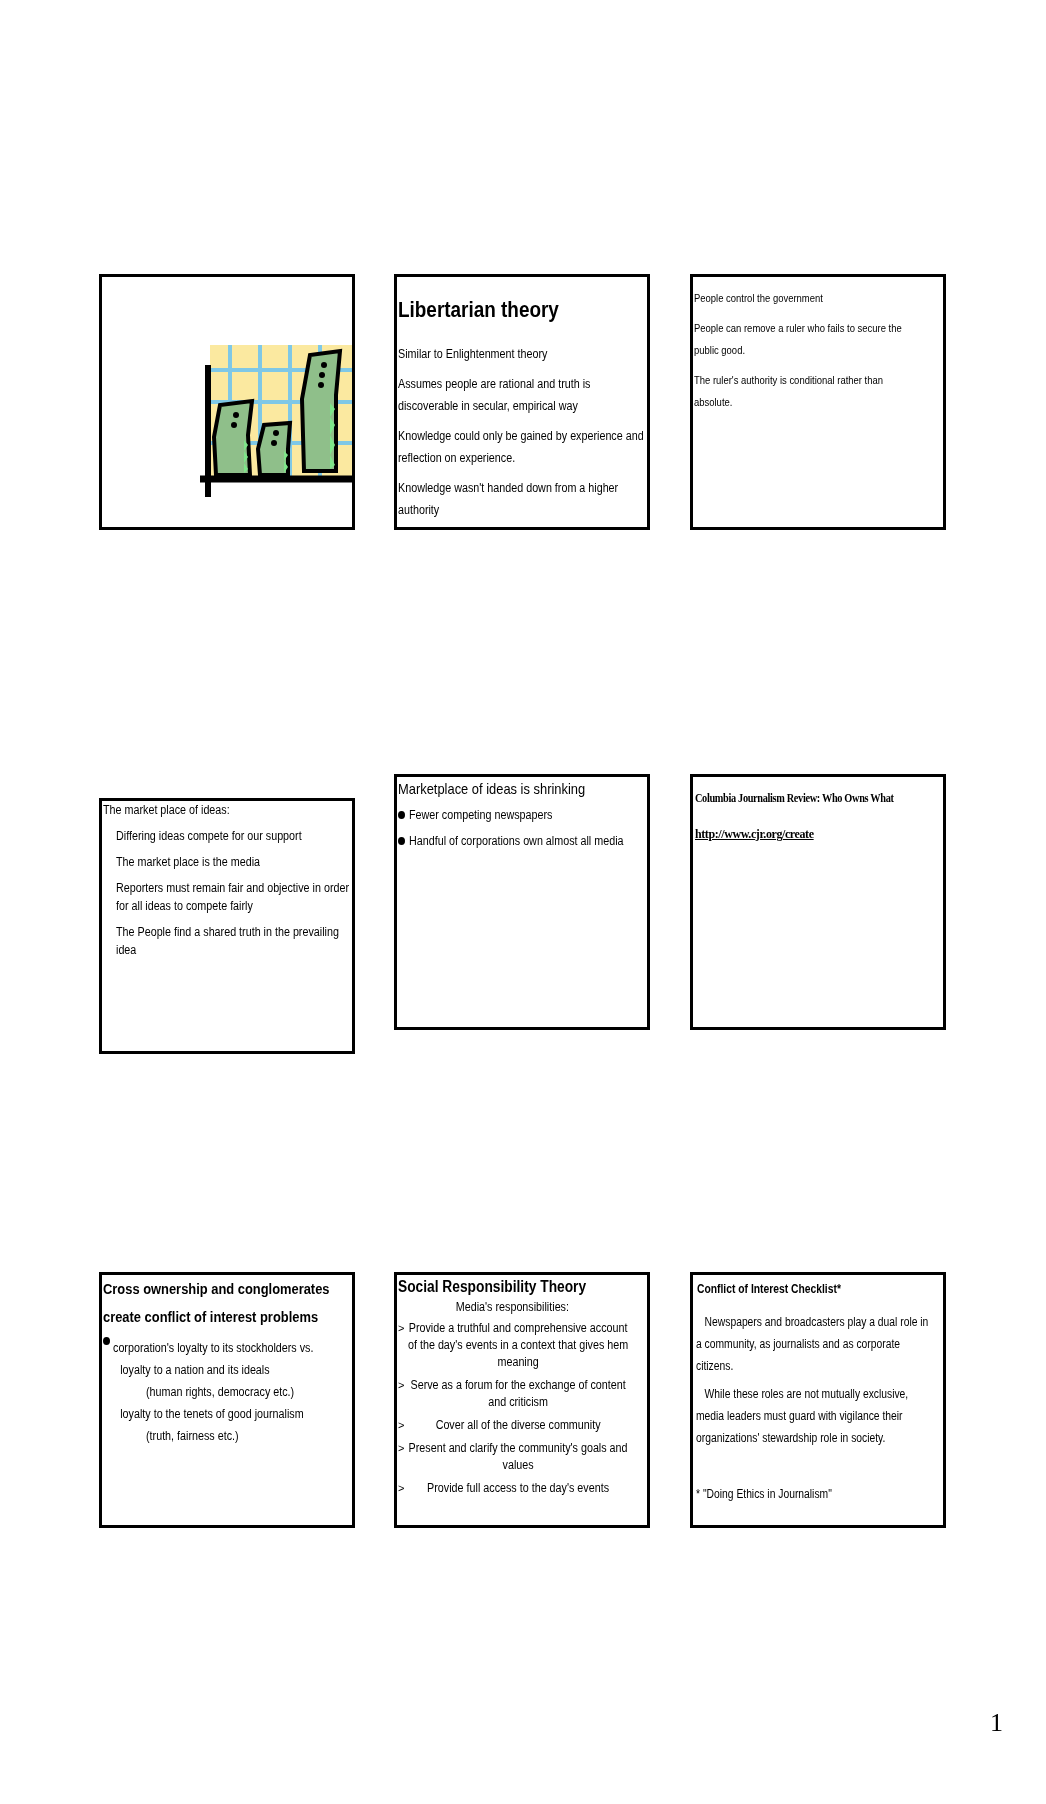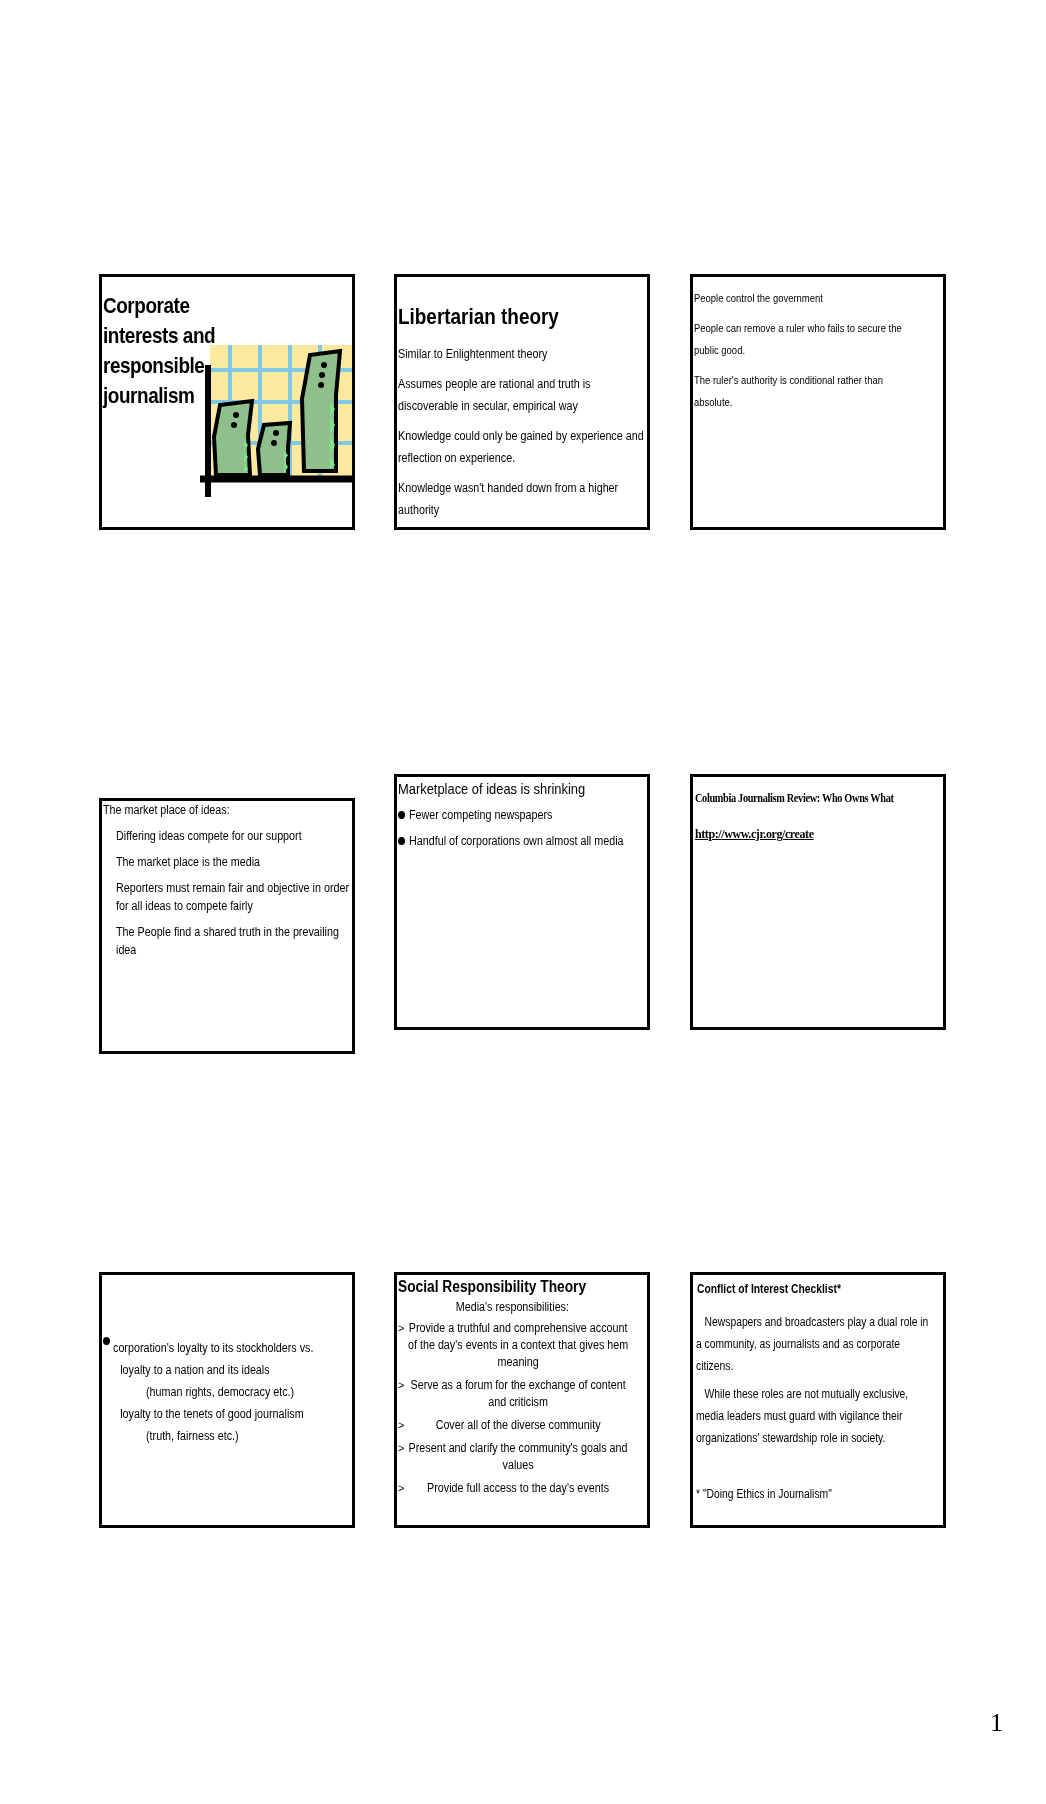--- a/index.html
+++ b/index.html
@@ -44,30 +44,24 @@
       </g>
       <g fill="#7ee68a">
         <path d="M44 95 L48 100 L44 106 L48 112 L44 118 L48 124 L44 128 Z"></path>
         <path d="M84 106 L88 110 L84 116 L88 122 L84 128 Z"></path>
         <path d="M130 58 L135 64 L130 72 L135 80 L130 90 L135 100 L130 110 L135 120 L130 124 Z"></path>
       </g>
       <line x1="8" y1="20" x2="8" y2="152" stroke="#000" stroke-width="6"></line>
       <line x1="0" y1="134" x2="152" y2="134" stroke="#000" stroke-width="7"></line>
     </svg>
   </div>
-  <div style="position:absolute; left:1px; top:14px; font-weight:bold; font-size:22px; line-height:30px; letter-spacing:-0.5px;">
-    <span class="narrow">Corporate</span>
-    <span class="narrow">interests and</span>
-    <span class="narrow">responsible</span>
-    <span class="narrow">journalism</span>
-  </div>
 </div>
 
 <div class="slide" style="left:394px; top:274px;">
-  <div style="position:absolute; left:1px; top:20px; font-weight:bold; font-size:22px; line-height:26px;margin-top:7px;">
+  <div style="position:absolute; left:1px; top:20px; font-weight:bold; font-size:22px; line-height:26px;">
     <span class="narrow">Libertarian theory</span>
   </div>
   <div style="position:absolute; left:1px; top:66px; font-size:12.5px; line-height:22px;">
     <span class="narrow" style="margin-bottom:8px;">Similar to Enlightenment theory</span>
     <span class="narrow">Assumes people are rational and truth is</span>
     <span class="narrow" style="margin-bottom:8px;">discoverable in secular, empirical way</span>
     <span class="narrow">Knowledge could only be gained by experience and</span>
     <span class="narrow" style="margin-bottom:8px;">reflection on experience.</span>
     <span class="narrow">Knowledge wasn't handed down from a higher</span>
     <span class="narrow">authority</span>
@@ -113,20 +107,24 @@
 </div>
 
 <div class="slide" style="left:690px; top:774px;">
   <div style="position:absolute; left:2px; top:12px; font-family:'Liberation Serif', serif; font-weight:bold; font-size:12px; line-height:18px;">
     <span class="narrow" style="margin-bottom:18px; letter-spacing:-0.4px;">Columbia Journalism Review: Who Owns What</span>
     <a style="color:#000; text-decoration:underline; letter-spacing:-0.4px; display:inline-block;">http://www.cjr.org/create</a>
   </div>
 </div>
 
 <div class="slide" style="left:99px; top:1272px;">
+  <div style="position:absolute; left:1px; top:0px; font-weight:bold; font-size:15px; line-height:28px;">
+    <span class="narrow">Cross ownership and conglomerates</span>
+    <span class="narrow">create conflict of interest problems</span>
+  </div>
   <div style="position:absolute; left:1px; top:62px; font-size:12.5px; line-height:22px;">
     <div style="display:flex; ">
       <span style="display:inline-block; width:7px; height:8px; background:#000; border-radius:50%; margin-right:3px;"></span>
       <span class="narrow">corporation's loyalty to its stockholders vs.</span>
     </div>
     <span class="narrow" style="padding-left:20px;">loyalty to a nation and its ideals</span>
     <span class="narrow" style="padding-left:50px;">(human rights, democracy etc.)</span>
     <span class="narrow" style="padding-left:20px;">loyalty to the tenets of good journalism</span>
     <span class="narrow" style="padding-left:50px;">(truth, fairness etc.)</span>
   </div>

